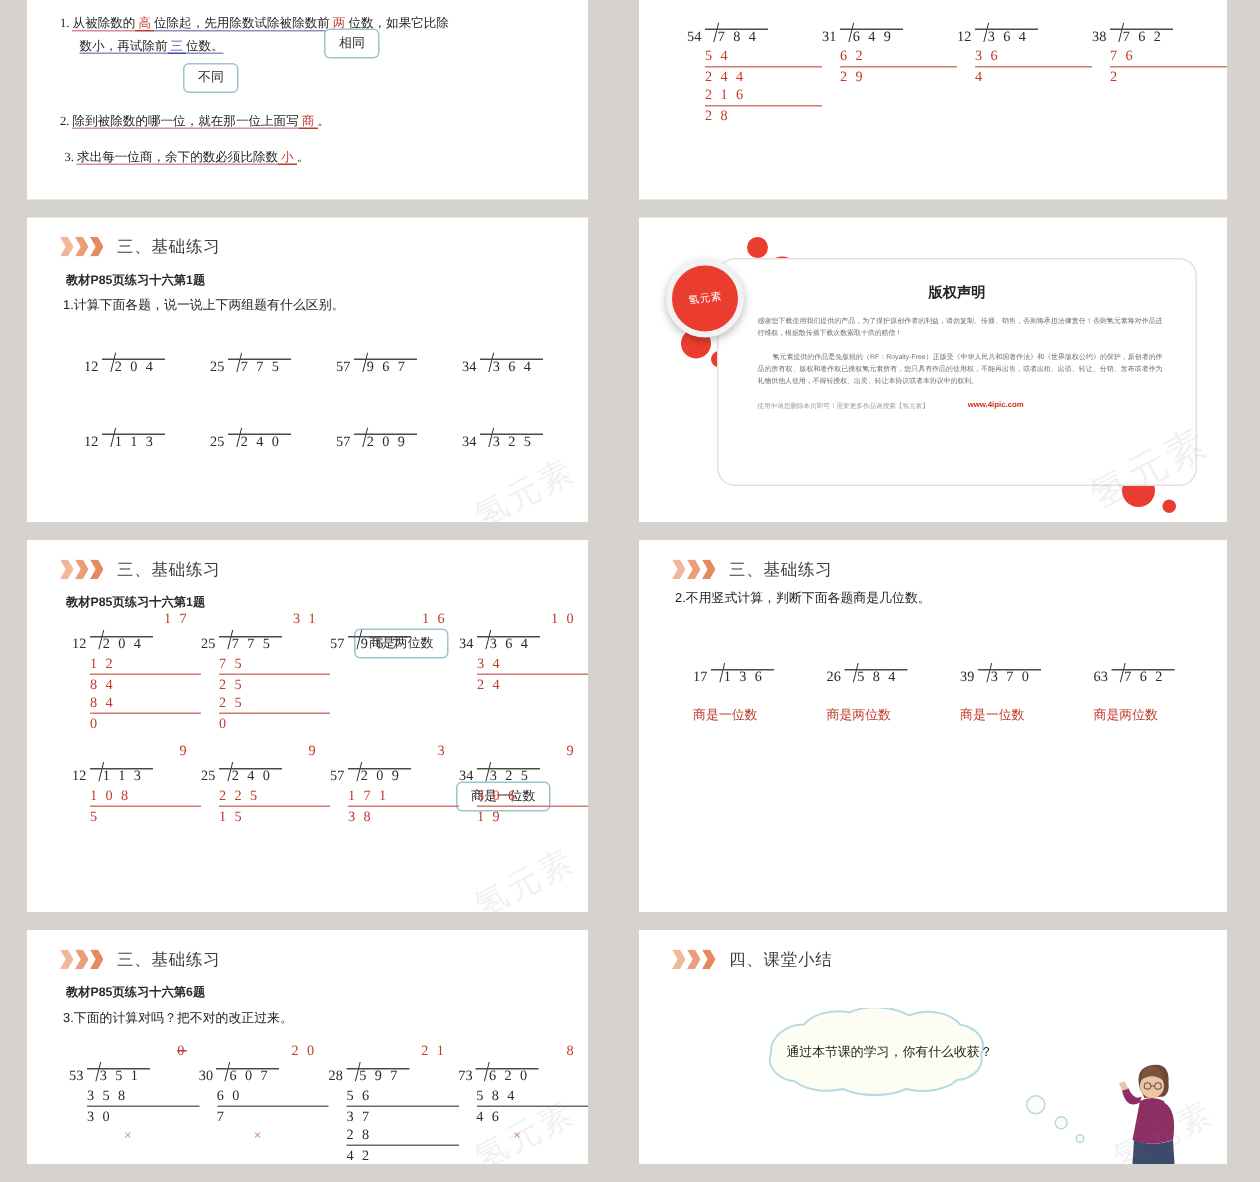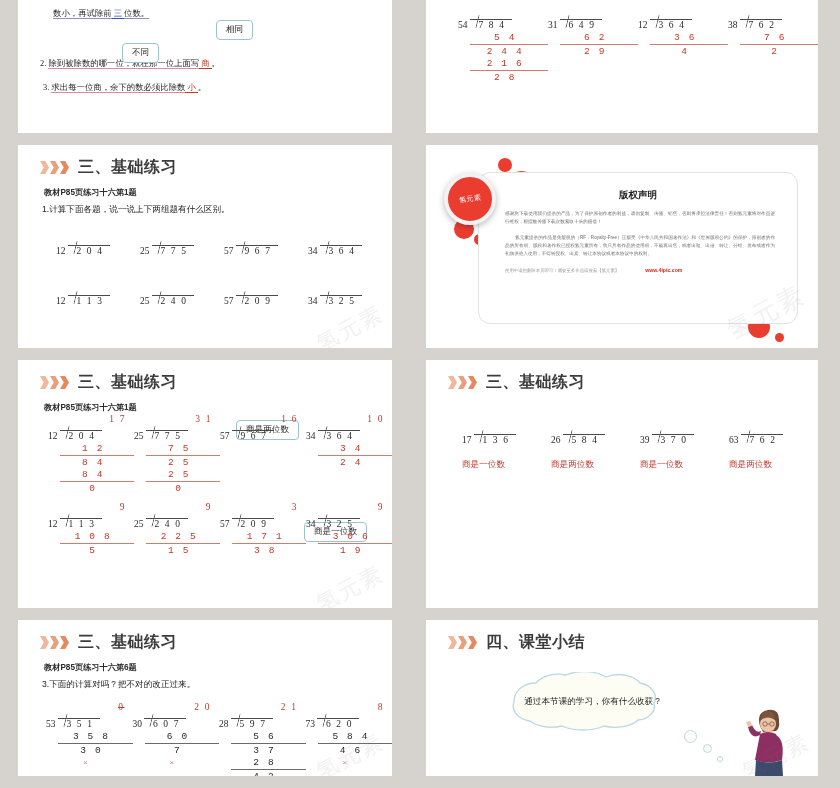--- a/index.html
+++ b/index.html
@@ -29,21 +29,21 @@
   .sec-head { display: flex; align-items: center; gap: 9px; padding: 12px 0 0 22px; }
   .chev { display: flex; gap: 1px; }
   .chev i {
     display: block; width: 9px; height: 13px;
     background: #eaa07c;
     clip-path: polygon(0 0, 58% 0, 100% 50%, 58% 100%, 0 100%, 42% 50%);
   }
   .chev i:nth-child(1) { background: #f0b79b; }
   .chev i:nth-child(2) { background: #ea9f7b; }
   .chev i:nth-child(3) { background: #e5895f; }
-  .sec-title { font-size: 16px; color: #3c3c3c; font-weight: bold; letter-spacing: .5px; }
+  .sec-title { font-size: 11px; color: #3c3c3c; font-weight: normal; letter-spacing: .5px; }
 
   .src-line { font-size: 8.2px; color: #2b2b2b; font-weight: bold; padding: 9px 0 0 26px; }
   .q-line { font-size: 8.6px; color: #232323; padding: 6px 0 0 24px; }
 
   
   .divrow { display: flex; padding-left: 26px; }
   .divrow.r2 { margin-top: 4px; }
   .dbox { position: relative; }
   .dtop { display: flex; align-items: flex-end; }
   .divisor { font-size: 9.5px; color: #2a2a2a; line-height: 13px; padding-right: 2px; font-family: "Liberation Serif", serif; }
@@ -60,22 +60,22 @@
     letter-spacing: 1.6px; font-family: "Liberation Serif", serif;
   }
   .quotient {
     font-size: 9.5px; color: #c0392b; line-height: 12px; text-align: right;
     letter-spacing: 1.6px; padding-right: 8px; font-family: "Liberation Serif", serif;
     min-height: 12px;
   }
   .quotient.dark { color: #2a2a2a; }
   .work { padding-left: 12px; }
   .wline {
-    font-size: 9.5px; line-height: 12px; color: #c0392b; text-align: center;
-    letter-spacing: 1.6px; padding-right: 8px; font-family: Liberation Mono, monospace;
+    font-size: 9.5px; line-height: 12px; color: #c0392b; text-align: left;
+    letter-spacing: 1.6px; padding-right: 8px; font-family: Liberation Serif, serif;
     min-height: 12px;
   }
   .wline.dark { color: #2a2a2a; }
   .wline.ruled { border-top: 1.1px solid #cf7b70; padding-top: 1px; }
   .wline.ruled.dark { border-top-color: #6b6b6b; }
   .strike { text-decoration: line-through; text-decoration-color: #c0392b; }
   .xmark { font-size: 8px; color: #d98b80; text-align: center; padding-right: 8px; line-height: 11px; }
 
   
   .tagbox {
@@ -136,20 +136,24 @@
   .wm.mid { right: 10px; bottom: 18px; font-size: 26px; }
 </style>
 </head>
 <body>
 
 <div id="deck">
 
   <div class="cell">
     <div class="slide">
       <div class="rules">
+        <div class="rule" style="margin-top:2px;">
+          <span>1.</span>
+          <span class="ul-pink">从被除数的</span><span class="u-red">高</span><span class="ul-violet">位除起，先用除数试除被除数前</span><span class="u-red">两</span><span>位数，如果它比除</span>
+        </div>
         <div class="rule" style="padding-left:13px;">
           <span class="ul-violet">数小，再试除前</span><span class="u-blue">三</span><span class="ul-violet">位数。</span>
         </div>
 
         <div class="float-tag" style="left:198px; top:18px;">
           <span class="tagbox">相同</span>
         </div>
         <div class="float-tag" style="left:104px; top:41px;">
           <span class="tagbox">不同</span>
         </div>
@@ -447,20 +451,21 @@
   <div class="cell col2">
     <div class="slide">
       <div class="sec-head">
         <span class="chev">
             <i></i>
             <i></i>
             <i></i>
           </span>
         <span class="sec-title">三、基础练习</span>
       </div>
+      <div class="q-line">2.不用竖式计算，判断下面各题商是几位数。</div>
       <div class="divrow" style="margin-top:24px; padding-left:36px;" id="s6r1">
           <div class="dbox" style="width: 93px;">
             <div class="quotient dark"></div>
             <div class="dtop">
               <span class="divisor">17</span>
               <span class="bracket"><span class="dividend">1 3 6</span></span>
             </div>
             <div class="work"></div>
           </div>
           <div class="dbox" style="width: 93px;">

